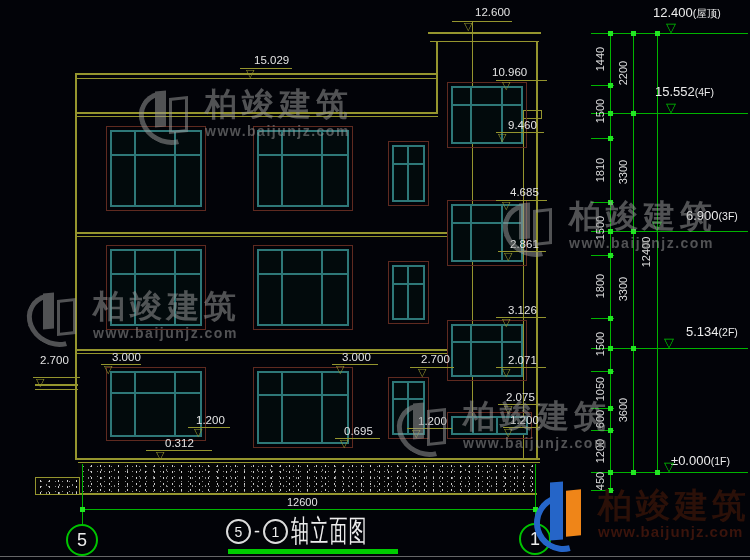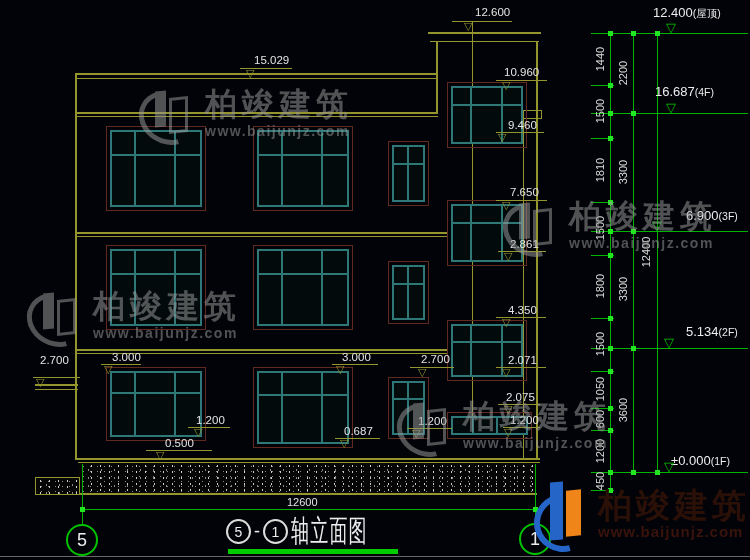--- a/index.html
+++ b/index.html
@@ -139,37 +139,37 @@
     </div>
 
   <div class="fm" style="left:475px;top:6px">12.600</div>
   <div class="l" style="left:452px;top:21px;width:60px;height:1px"></div>
   <span class="tri" style="left:464px;top:21px">▽</span>
 
   <div class="fm" style="left:254px;top:54px">15.029</div>
   <div class="l" style="left:240px;top:68px;width:52px;height:1px"></div>
   <span class="tri" style="left:246px;top:68px">▽</span>
 
-  <div class="fm" style="left:504px;top:66px">10.960</div>
+  <div class="fm" style="left:492px;top:66px">10.960</div>
   <div class="l" style="left:496px;top:80px;width:51px;height:1px"></div>
   <span class="tri" style="left:502px;top:80px">▽</span>
 
   <div class="fm" style="left:508px;top:119px">9.460</div>
   <div class="l" style="left:496px;top:132px;width:48px;height:1px"></div>
   <span class="tri" style="left:498px;top:132px">▽</span>
 
-  <div class="fm" style="left:510px;top:186px">7.650</div>
+  <div class="fm" style="left:510px;top:186px">4.685</div>
   <div class="l" style="left:496px;top:200px;width:51px;height:1px"></div>
   <span class="tri" style="left:502px;top:200px">▽</span>
 
   <div class="fm" style="left:510px;top:238px">2.861</div>
   <div class="l" style="left:498px;top:251px;width:48px;height:1px"></div>
   <span class="tri" style="left:504px;top:251px">▽</span>
 
-  <div class="fm" style="left:508px;top:304px">4.350</div>
+  <div class="fm" style="left:508px;top:304px">3.126</div>
   <div class="l" style="left:496px;top:317px;width:50px;height:1px"></div>
   <span class="tri" style="left:502px;top:317px">▽</span>
 
   <div class="fm" style="left:508px;top:354px">2.071</div>
   <div class="l" style="left:496px;top:367px;width:50px;height:1px"></div>
   <span class="tri" style="left:502px;top:367px">▽</span>
 
   <div class="fm" style="left:40px;top:354px">2.700</div>
   <div class="l" style="left:33px;top:377px;width:47px;height:1px"></div>
   <span class="tri" style="left:36px;top:377px">▽</span>
@@ -183,25 +183,25 @@
   <span class="tri" style="left:336px;top:364px">▽</span>
 
   <div class="fm" style="left:421px;top:353px">2.700</div>
   <div class="l" style="left:410px;top:367px;width:44px;height:1px"></div>
   <span class="tri" style="left:418px;top:367px">▽</span>
 
   <div class="fm" style="left:196px;top:414px">1.200</div>
   <div class="l" style="left:188px;top:427px;width:42px;height:1px"></div>
   <span class="tri" style="left:194px;top:427px">▽</span>
 
-  <div class="fm" style="left:165px;top:437px">0.500</div>
+  <div class="fm" style="left:165px;top:437px">0.312</div>
   <div class="l" style="left:146px;top:450px;width:66px;height:1px"></div>
   <span class="tri" style="left:156px;top:450px">▽</span>
 
-  <div class="fm" style="left:344px;top:425px">0.687</div>
+  <div class="fm" style="left:344px;top:425px">0.695</div>
   <div class="l" style="left:335px;top:438px;width:45px;height:1px"></div>
   <span class="tri" style="left:340px;top:438px">▽</span>
 
   <div class="fm" style="left:418px;top:415px">1.200</div>
   <div class="l" style="left:407px;top:428px;width:45px;height:1px"></div>
   <span class="tri" style="left:412px;top:428px">▽</span>
 
   <div class="fm" style="left:506px;top:391px">2.075</div>
   <div class="l" style="left:498px;top:404px;width:42px;height:1px"></div>
   <span class="tri" style="left:504px;top:404px">▽</span>
@@ -265,21 +265,21 @@
 
   <div class="dv" style="left:623px;top:73px">2200</div>
   <div class="dv" style="left:623px;top:172px">3300</div>
   <div class="dv" style="left:623px;top:289px">3300</div>
   <div class="dv" style="left:623px;top:410px">3600</div>
 
   <div class="dv" style="left:646px;top:252px">12400</div>
 
   <div class="lvl" style="left:653px;top:5px"><span>12.400</span><span class="sfx">(屋顶)</span></div>
   <span class="gtri" style="left:666px;top:21px">▽</span>
-  <div class="lvl" style="left:655px;top:84px"><span>16.687</span><span class="sfx">(4F)</span></div>
+  <div class="lvl" style="left:655px;top:84px"><span>15.552</span><span class="sfx">(4F)</span></div>
   <span class="gtri" style="left:666px;top:101px">▽</span>
   <div class="lvl" style="left:686px;top:208px"><span>6.900</span><span class="sfx">(3F)</span></div>
   <span class="gtri" style="left:652px;top:219px">▽</span>
   <div class="lvl" style="left:686px;top:324px"><span>5.134</span><span class="sfx">(2F)</span></div>
   <span class="gtri" style="left:664px;top:336px">▽</span>
   <div class="lvl" style="left:671px;top:453px"><span>±0.000</span><span class="sfx">(1F)</span></div>
   <span class="gtri" style="left:664px;top:460px">▽</span>
 
   <div class="gl" style="left:82px;top:464px;width:1px;height:60px"></div>
   <div class="gl" style="left:535px;top:464px;width:1px;height:59px"></div>

